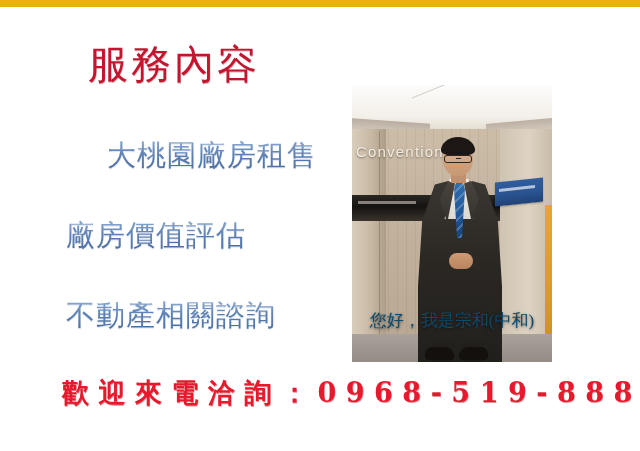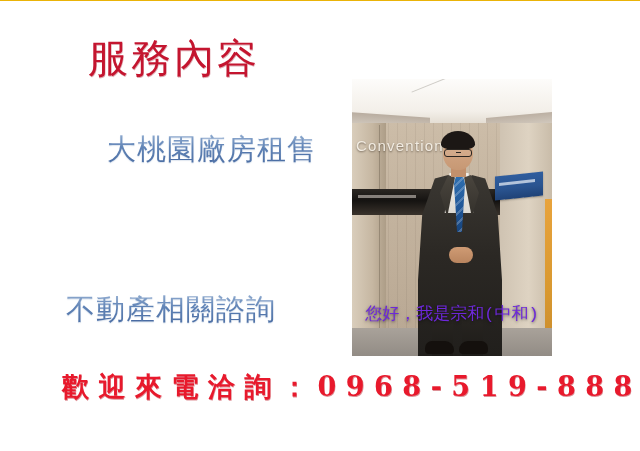--- a/index.html
+++ b/index.html
@@ -11,21 +11,21 @@
     height: 451px;
     background: #ffffff;
     font-family: "Liberation Sans", sans-serif;
     overflow: hidden;
   }
   #slide {
     position: relative;
     width: 640px;
     height: 451px;
     background: #ffffff;
-    border-top: 1px solid #eab308;
+    border-top: 7px solid #eab308;
     box-sizing: border-box;
     overflow: hidden;
   }
 
   
   .title-main {
     position: absolute;
     left: 88px;
     top: 34px;
     font-family: "DejaVu Serif", "Liberation Serif", serif;
@@ -246,37 +246,38 @@
     border-radius: 9px 7px 4px 4px;
   }
 
   
   .photo-caption {
     position: absolute;
     left: -24px;
     top: 225px;
     width: 248px;
     text-align: center;
-    font-family: Liberation Mono, monospace;
+    font-family: Liberation Serif, serif;
     font-size: 17px;
     line-height: 22px;
-    color: #6d28d9;
+    color: #0c4a6e;
     white-space: nowrap;
     text-shadow: 0 1px 3px rgba(0,0,0,0.55);
   }
 </style>
 </head>
 <body>
 
 <div id="slide">
 
   <div class="title-main">服務內容</div>
 
   <div class="service-item s0">大桃園廠房租售</div>
 
+  <div class="service-item s1">廠房價值評估</div>
 
   <div class="service-item s2">不動產相關諮詢</div>
 
   <div class="contact-line">歡迎來電洽詢：0968-519-888</div>
 
   <div id="photo">
     <div class="ph-ceiling"></div>
     <div class="ph-ceiling-seam"></div>
     <div class="ph-ceiling-edge-l"></div>
     <div class="ph-ceiling-edge-r"></div>

